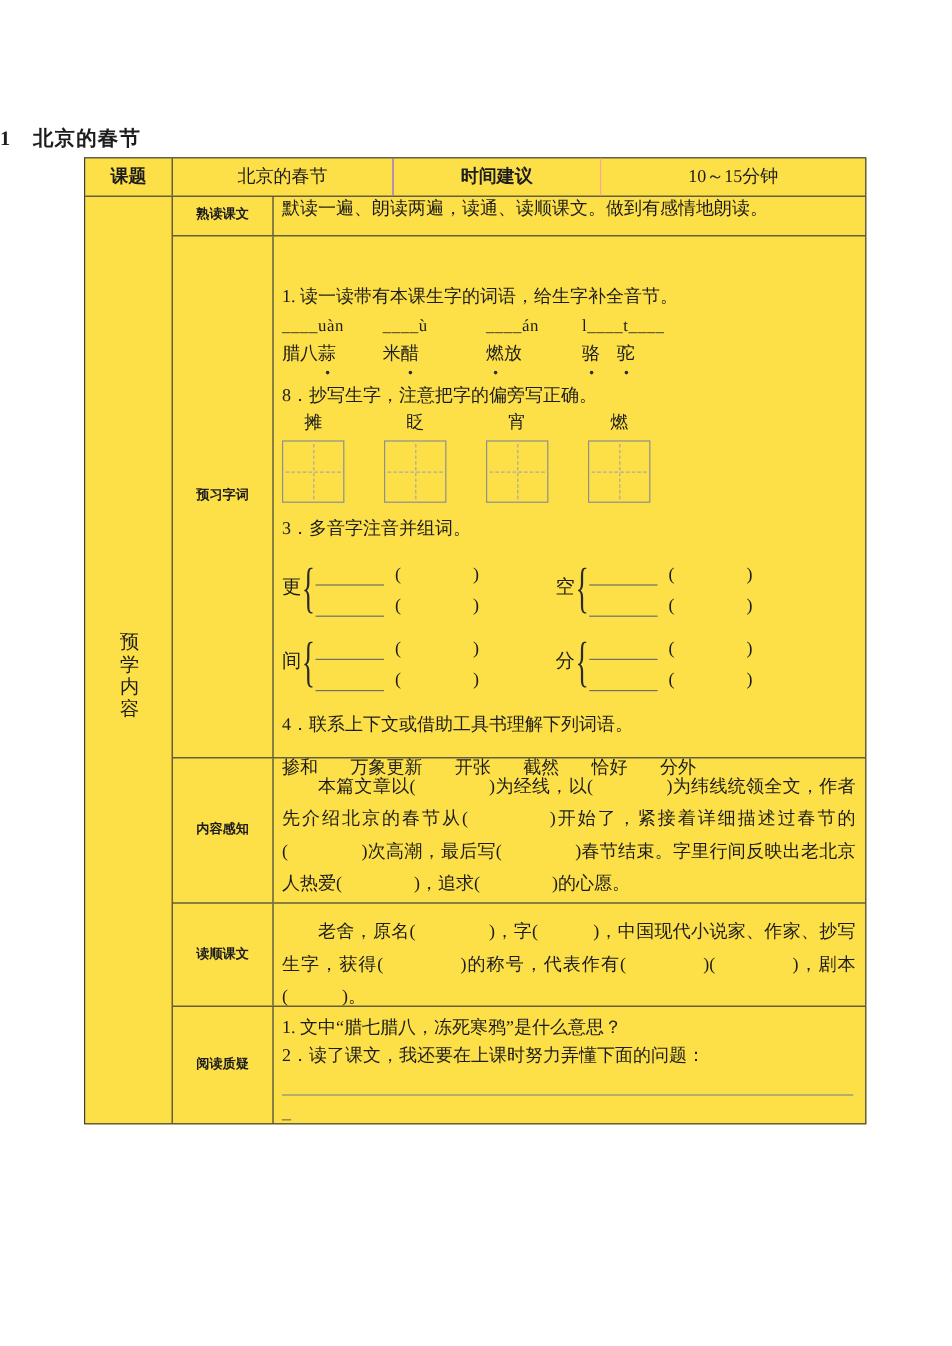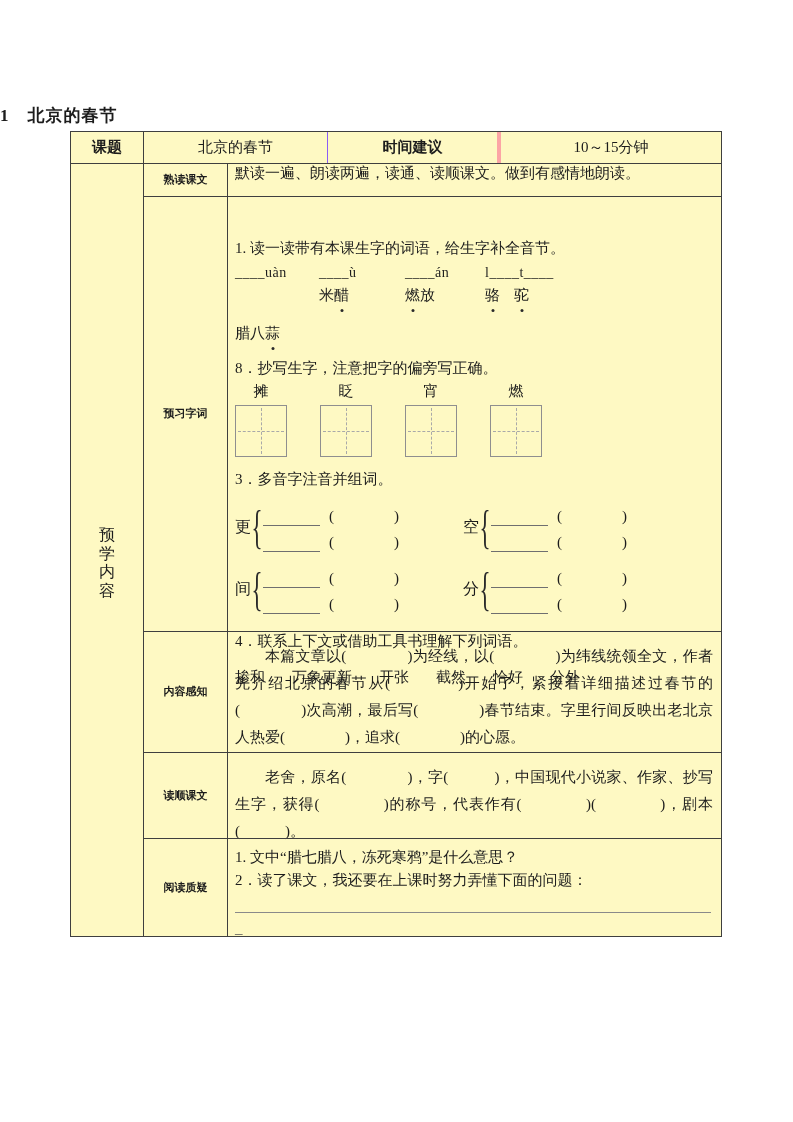--- a/index.html
+++ b/index.html
@@ -8,27 +8,27 @@
     width:793px; height:1122px; background:#fff; position:relative;
     font-family:"Liberation Serif", serif; color:#1c1c1c;
     overflow:hidden;
   }
   .doc-title {
     position:absolute; top:104px; left:0; width:100%;
     text-align:left; font-size:17px; font-weight:bold; letter-spacing:1px;
   }
   .tbl {
     position:absolute; left:70px; top:131px; width:652px; height:806px;
-    border:1px solid #3f3f3f; background:#fef9c3;
+    border:1px solid #3f3f3f; background:#fde047;
   }
   .hdr { display:flex; height:32px; border-bottom:1px solid #3f3f3f; font-size:15px; }
   .hdr > div { display:flex; align-items:center; justify-content:center; }
   .hc1 { width:73px; border-right:1px solid #3f3f3f; font-family:"Liberation Sans",sans-serif; font-weight:bold; }
   .hc2 { width:184px; border-right:1px solid #8b5cf6; }
-  .hc3 { width:173px; border-right:4px solid #fca5a5; font-family:Liberation Serif, serif; font-weight:bold; }
+  .hc3 { width:173px; border-right:1px solid #fca5a5; font-family:Liberation Serif, serif; font-weight:bold; }
   .hc4 { flex:1; }
   .tbody { display:flex; height:772px; }
   .leftcol {
     width:73px; border-right:1px solid #3f3f3f;
     display:flex; align-items:center; justify-content:center;
   }
   .vertical-label {
     writing-mode:vertical-rl; text-orientation:upright;
     font-size:16px; letter-spacing:18px; line-height:1;
   }
@@ -47,21 +47,21 @@
   .r-yuxi { height:435px; }
   .r-neirong { height:125px; }
   .r-ziliao { height:86px; }
   .r-yuedu { flex:1; }
 
   
   .yuxi-pad { padding-top:41px; }
   .item-line { line-height:21px; }
   .py-groups { display:flex; margin-top:5px; }
   .py-group { display:flex; flex-direction:column; }
-  .pg1 { width:84px;gap:38px; } .pg2 { width:86px; } .pg3 { width:80px; } .pg4 { width:auto; }
+  .pg1 { width:84px; } .pg2 { width:86px; } .pg3 { width:80px; } .pg4 { width:auto; }
   .py { font-size:14px; line-height:18px; letter-spacing:.5px; }
   .word-row { font-size:15px; line-height:22px; margin-top:2px; }
   .dotchar { position:relative; display:inline-block; }
   .dotchar::after {
     content:""; position:absolute; left:50%; bottom:-6px; transform:translateX(-50%);
     width:3px; height:3px; border-radius:50%; background:#2a2a2a;
   }
   .wspace { display:inline-block; width:14px; }
   .copy-block { margin-top:14px; }
   .tzg-row { display:flex; margin-top:2px; }

